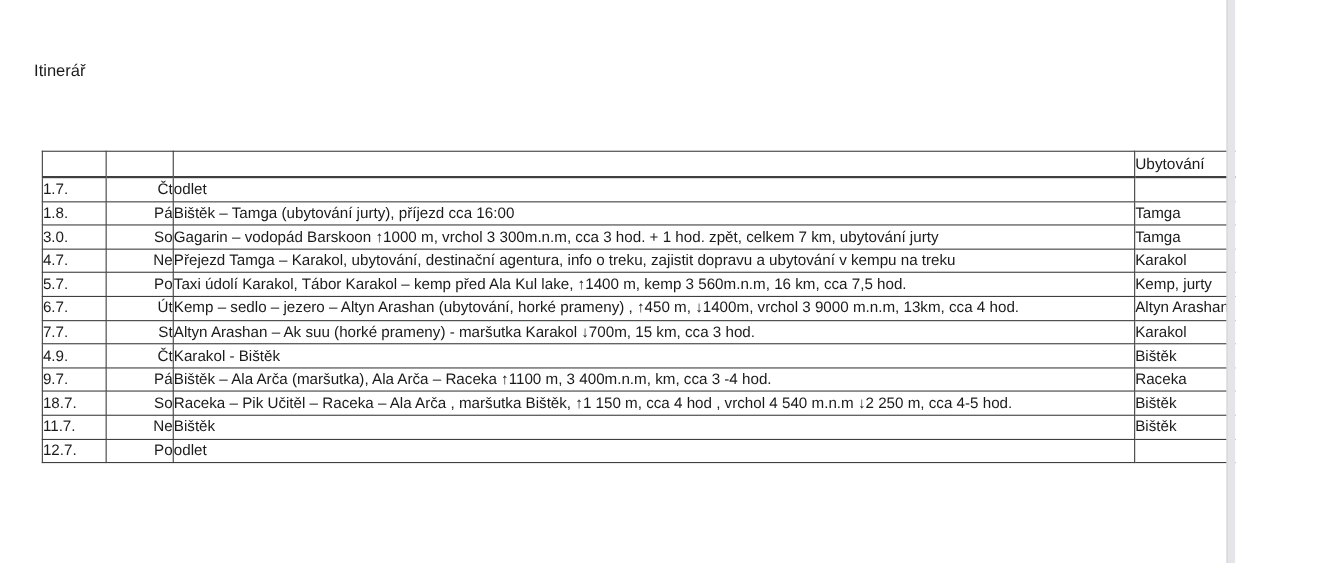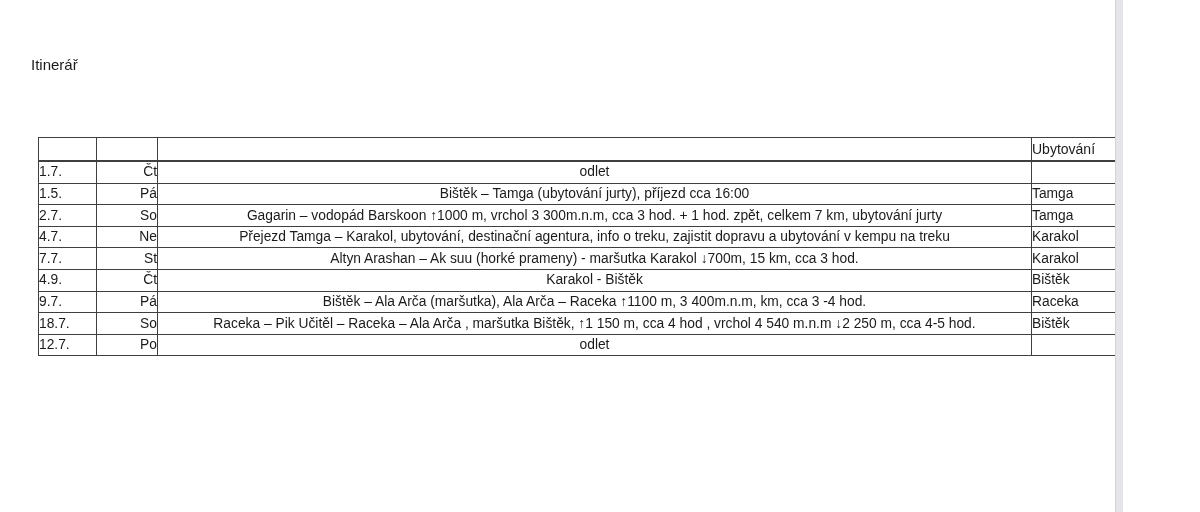--- a/index.html
+++ b/index.html
@@ -44,21 +44,21 @@
   }
   table.itinerary thead th {
     height: 22px;
     border-bottom: 2px solid #3f3f3f;
   }
   table.itinerary tbody td {
     height: 20.6px;
   }
   .c-date   { width: 57px;  text-align: left; }
   .c-day    { width: 60px;  text-align: right; }
-  .c-program { width: 873px; text-align: center; padding-left: 7px; margin-left: 36px; }
+  .c-program { width: 873px; text-align: left; padding-left: 7px; margin-left: 36px; }
   .c-accommodation { width: 165px; text-align: left; padding-left: 7px; }
   th.c-accommodation { font-weight: bold; font-size: 14px; margin-left: 36px; }
   .page-right-edge {
     position: absolute;
     top: 0;
     right: 0;
     width: 7px;
     height: 512px;
     background: #e4e4e9;
     border-left: 1px solid #d2d2d8;
@@ -80,36 +80,48 @@
       </tr>
     </thead>
     <tbody id="itinerary-rows">
         <tr>
           <td class="c-date">1.7.</td>
           <td class="c-day">Čt</td>
           <td class="c-program">odlet</td>
           <td class="c-accommodation"></td>
         </tr>
         <tr>
-          <td class="c-date">1.5.</td>
+          <td class="c-date">1.8.</td>
           <td class="c-day">Pá</td>
           <td class="c-program">Bištěk – Tamga (ubytování jurty), příjezd cca 16:00</td>
           <td class="c-accommodation">Tamga</td>
         </tr>
         <tr>
-          <td class="c-date">2.7.</td>
+          <td class="c-date">3.0.</td>
           <td class="c-day">So</td>
           <td class="c-program">Gagarin – vodopád Barskoon ↑1000 m, vrchol 3 300m.n.m, cca 3 hod. + 1 hod. zpět, celkem 7 km, ubytování jurty</td>
           <td class="c-accommodation">Tamga</td>
         </tr>
         <tr>
           <td class="c-date">4.7.</td>
           <td class="c-day">Ne</td>
           <td class="c-program">Přejezd Tamga – Karakol, ubytování, destinační agentura, info o treku, zajistit dopravu a ubytování v kempu na treku</td>
           <td class="c-accommodation">Karakol</td>
+        </tr>
+        <tr>
+          <td class="c-date">5.7.</td>
+          <td class="c-day">Po</td>
+          <td class="c-program">Taxi údolí Karakol, Tábor Karakol – kemp před Ala Kul lake, ↑1400 m, kemp 3 560m.n.m, 16 km, cca 7,5 hod.</td>
+          <td class="c-accommodation">Kemp, jurty</td>
+        </tr>
+        <tr>
+          <td class="c-date">6.7.</td>
+          <td class="c-day">Út</td>
+          <td class="c-program">Kemp – sedlo – jezero – Altyn Arashan (ubytování, horké prameny) , ↑450 m, ↓1400m, vrchol  3 9000 m.n.m, 13km, cca 4 hod.</td>
+          <td class="c-accommodation">Altyn Arashan</td>
         </tr>
         <tr>
           <td class="c-date">7.7.</td>
           <td class="c-day">St</td>
           <td class="c-program">Altyn Arashan – Ak suu (horké prameny) - maršutka Karakol ↓700m, 15 km, cca 3 hod.</td>
           <td class="c-accommodation">Karakol</td>
         </tr>
         <tr>
           <td class="c-date">4.9.</td>
           <td class="c-day">Čt</td>
@@ -122,20 +134,26 @@
           <td class="c-program">Bištěk – Ala Arča (maršutka),  Ala Arča – Raceka ↑1100 m, 3 400m.n.m,  km, cca 3 -4 hod.</td>
           <td class="c-accommodation">Raceka</td>
         </tr>
         <tr>
           <td class="c-date">18.7.</td>
           <td class="c-day">So</td>
           <td class="c-program">Raceka – Pik Učitěl – Raceka – Ala Arča , maršutka Bištěk, ↑1 150 m, cca 4 hod , vrchol 4 540 m.n.m ↓2 250 m, cca 4-5 hod.</td>
           <td class="c-accommodation">Bištěk</td>
         </tr>
         <tr>
+          <td class="c-date">11.7.</td>
+          <td class="c-day">Ne</td>
+          <td class="c-program">Bištěk</td>
+          <td class="c-accommodation">Bištěk</td>
+        </tr>
+        <tr>
           <td class="c-date">12.7.</td>
           <td class="c-day">Po</td>
           <td class="c-program">odlet</td>
           <td class="c-accommodation"></td>
         </tr>
       </tbody>
   </table>
 
   <div class="page-right-edge"></div>
 </div>

